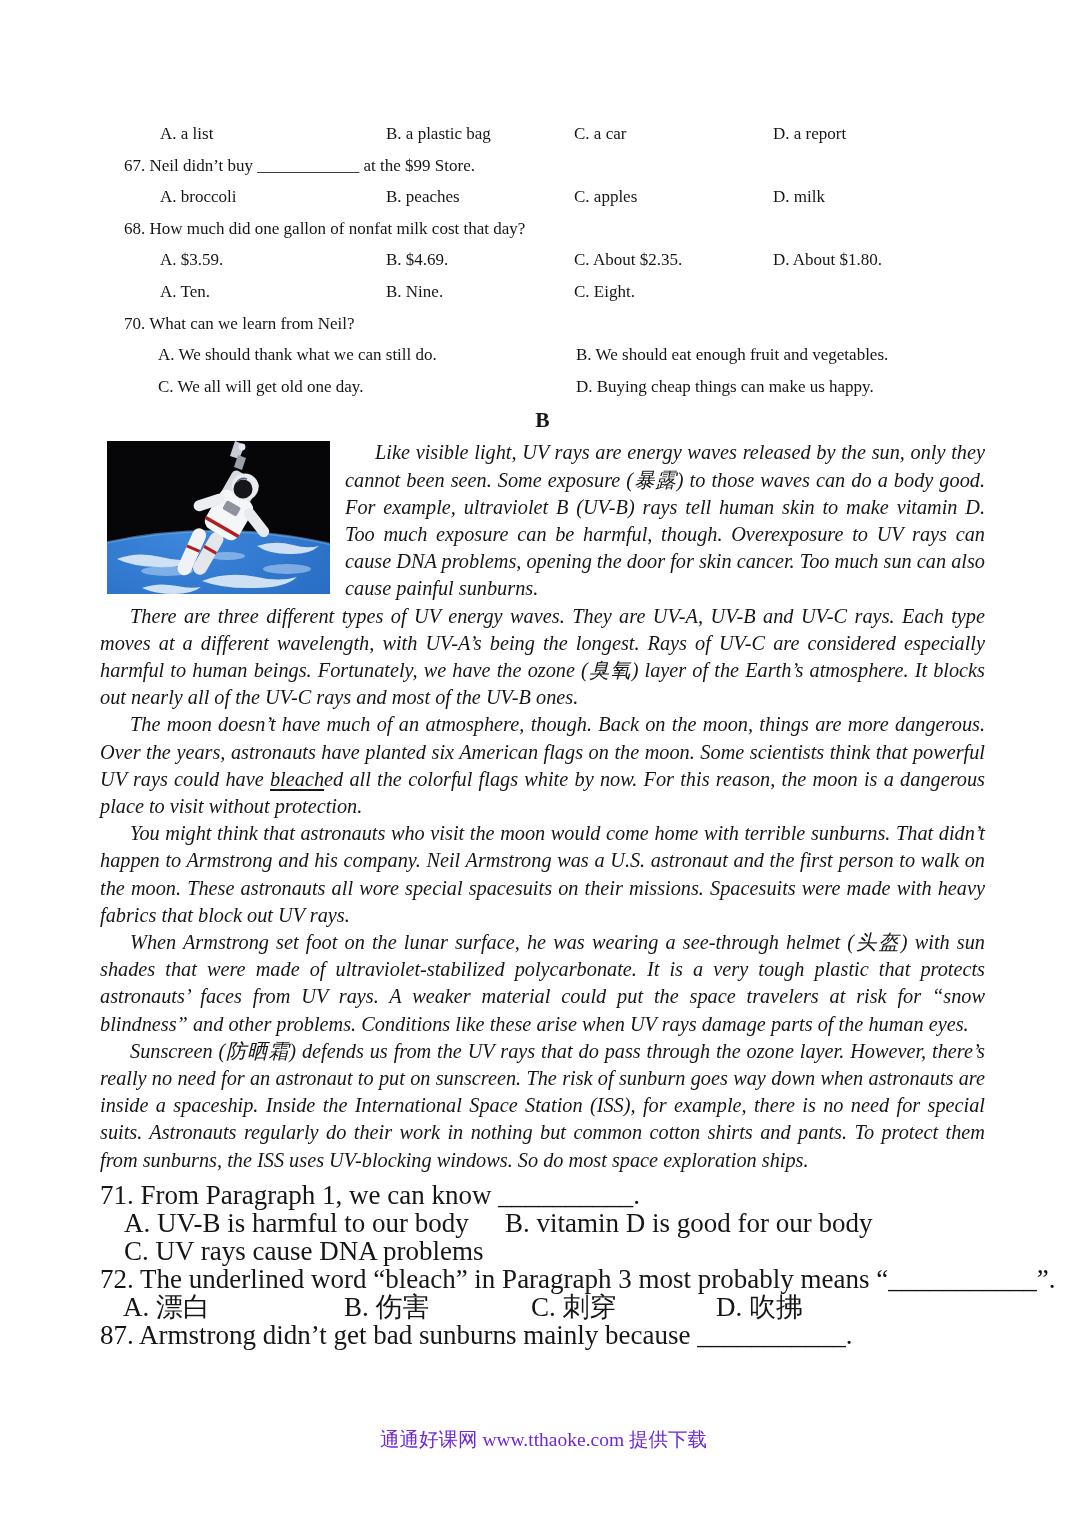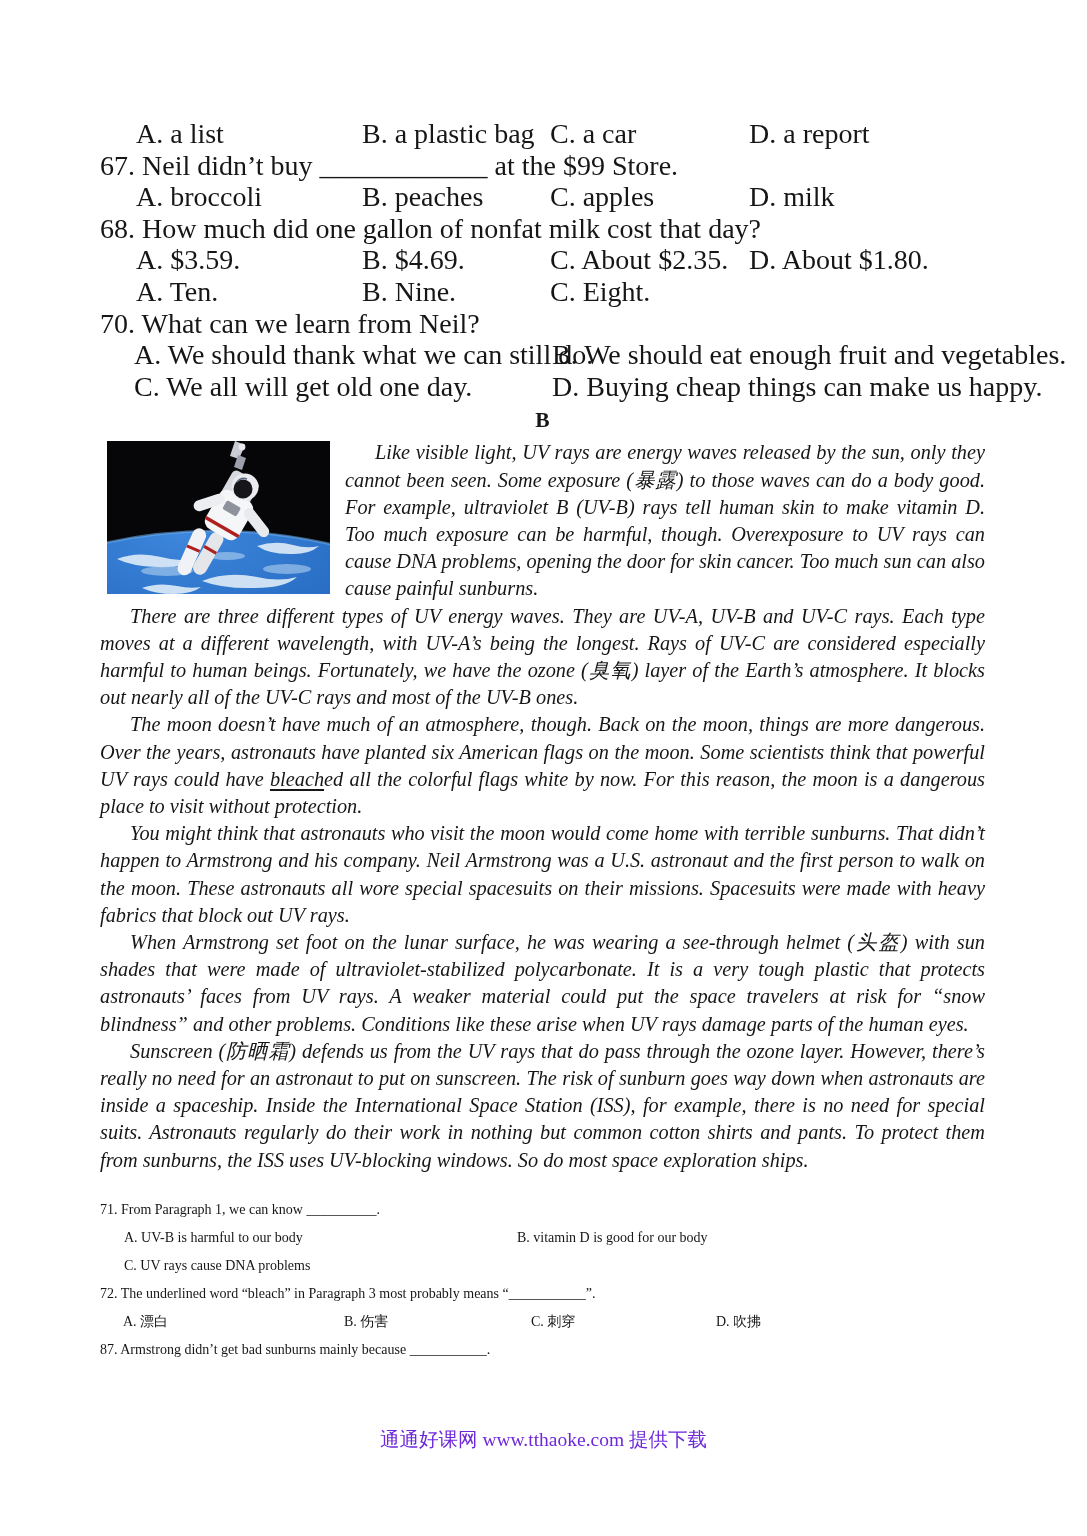--- a/index.html
+++ b/index.html
@@ -7,38 +7,38 @@
     width:1087px; height:1536px;
     position:relative;
     background:#ffffff;
     color:#161616;
     font-family:"Liberation Serif","DejaVu Serif",serif;
     overflow:hidden;
   }
   .content { padding:118px 102px 0 100px; }
 
   
-  .quiz-top { font-size:28px; line-height:31.6px; }
+  .quiz-top { font-size:17px; line-height:31.6px;margin-left:24px; }
   .qstem { white-space:nowrap; }
   .opts4 { display:grid; grid-template-columns:226px 188px 199px 1fr; padding-left:36px; }
   .opts2 { display:grid; grid-template-columns:418px 1fr; padding-left:34px; }
   .opt { white-space:nowrap; }
 
   .b-head { text-align:center; font-weight:bold; font-size:21.5px; line-height:31px; margin-top:3px; }
 
   
   .passage { font-size:20.3px; line-height:27.2px; text-align:justify; margin-top:3px; }
   .para { margin:0; text-indent:30px;font-style:italic; }
   .photo { float:left; width:223px; height:153px; margin:2px 15px 5px 7px; }
   .photo svg { display:block; }
   .u { text-decoration:underline; text-underline-offset:3px; }
 
   
-  .quiz-bottom { font-size:14px; line-height:28px; margin-top:22px; clear:both; }
-  .opts2b { display:grid; grid-template-columns:381px 1fr; padding-left:24px;gap:12px; }
+  .quiz-bottom { font-size:27px; line-height:28px; margin-top:7px; clear:both; }
+  .opts2b { display:grid; grid-template-columns:381px 1fr; padding-left:24px; }
   .opts4b { display:grid; grid-template-columns:221px 187px 185px 1fr; padding-left:23px; }
 
   .footer {
     position:absolute; left:0; top:1426px; width:100%;
     text-align:center; font-size:19.5px; color:#6d28d9;
   }
 </style>
 </head>
 <body>
 

